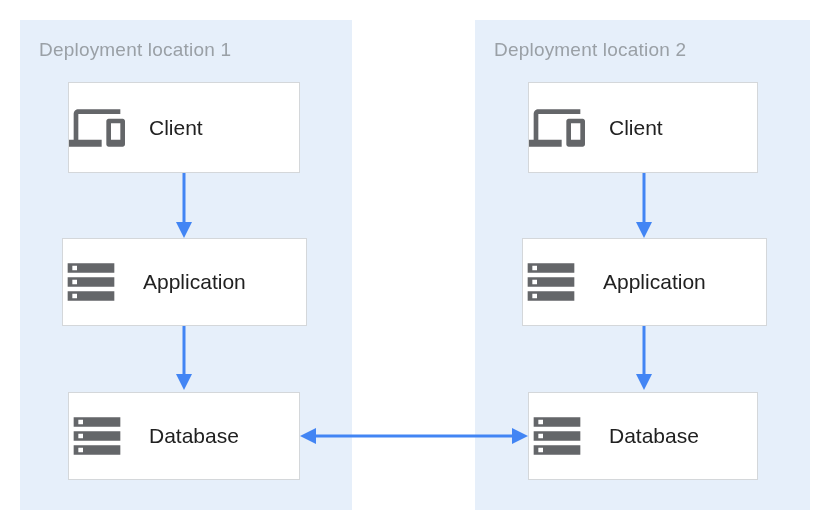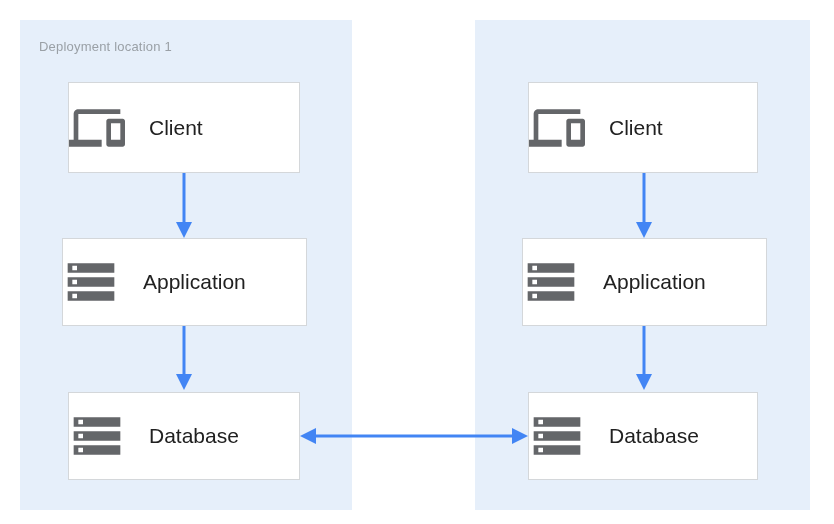--- a/index.html
+++ b/index.html
@@ -21,21 +21,21 @@
     top: 20px;
     height: 490px;
     background: var(--panel_bg, #e6effa);
   }
   .panel-1 { left: 20px;  width: 332px; }
   .panel-2 { left: 475px; width: 335px; }
   .panel-title {
     position: absolute;
     top: 19px;
     left: 19px;
-    font-size: 13px;
+    font-size: 19px;
     letter-spacing: 0.2px;
     color: var(--title_text, #9aa0a6);
     white-space: nowrap;
   }
   .node {
     position: absolute;
     box-sizing: border-box;
     background: var(--box_bg, #ffffff);
     border: 1px solid var(--box_border, #d4d7da);
     display: flex;
@@ -111,20 +111,21 @@
       <span class="icon">
         <svg viewBox="0 0 24 24">
             <path d="M2 20h20v-4H2v4zm2-3h2v2H4v-2zM2 4v4h20V4H2zm4 3H4V5h2v2zm-4 7h20v-4H2v4zm2-3h2v2H4v-2z"></path>
           </svg>
       </span>
       <span class="node-label">Database</span>
     </div>
   </div>
 
   <div class="panel panel-2">
+    <div class="panel-title">Deployment location 2</div>
 
     <div class="node n-client-2">
       <span class="icon">
         <svg viewBox="0 0 24 24">
             <path d="M4 6h18V4H4c-1.1 0-2 .9-2 2v11H0v3h14v-3H4V6zm19 2h-6c-.55 0-1 .45-1 1v10c0 .55.45 1 1 1h6c.55 0 1-.45 1-1V9c0-.55-.45-1-1-1zm-1 9h-4v-7h4v7z"></path>
           </svg>
       </span>
       <span class="node-label">Client</span>
     </div>
 

